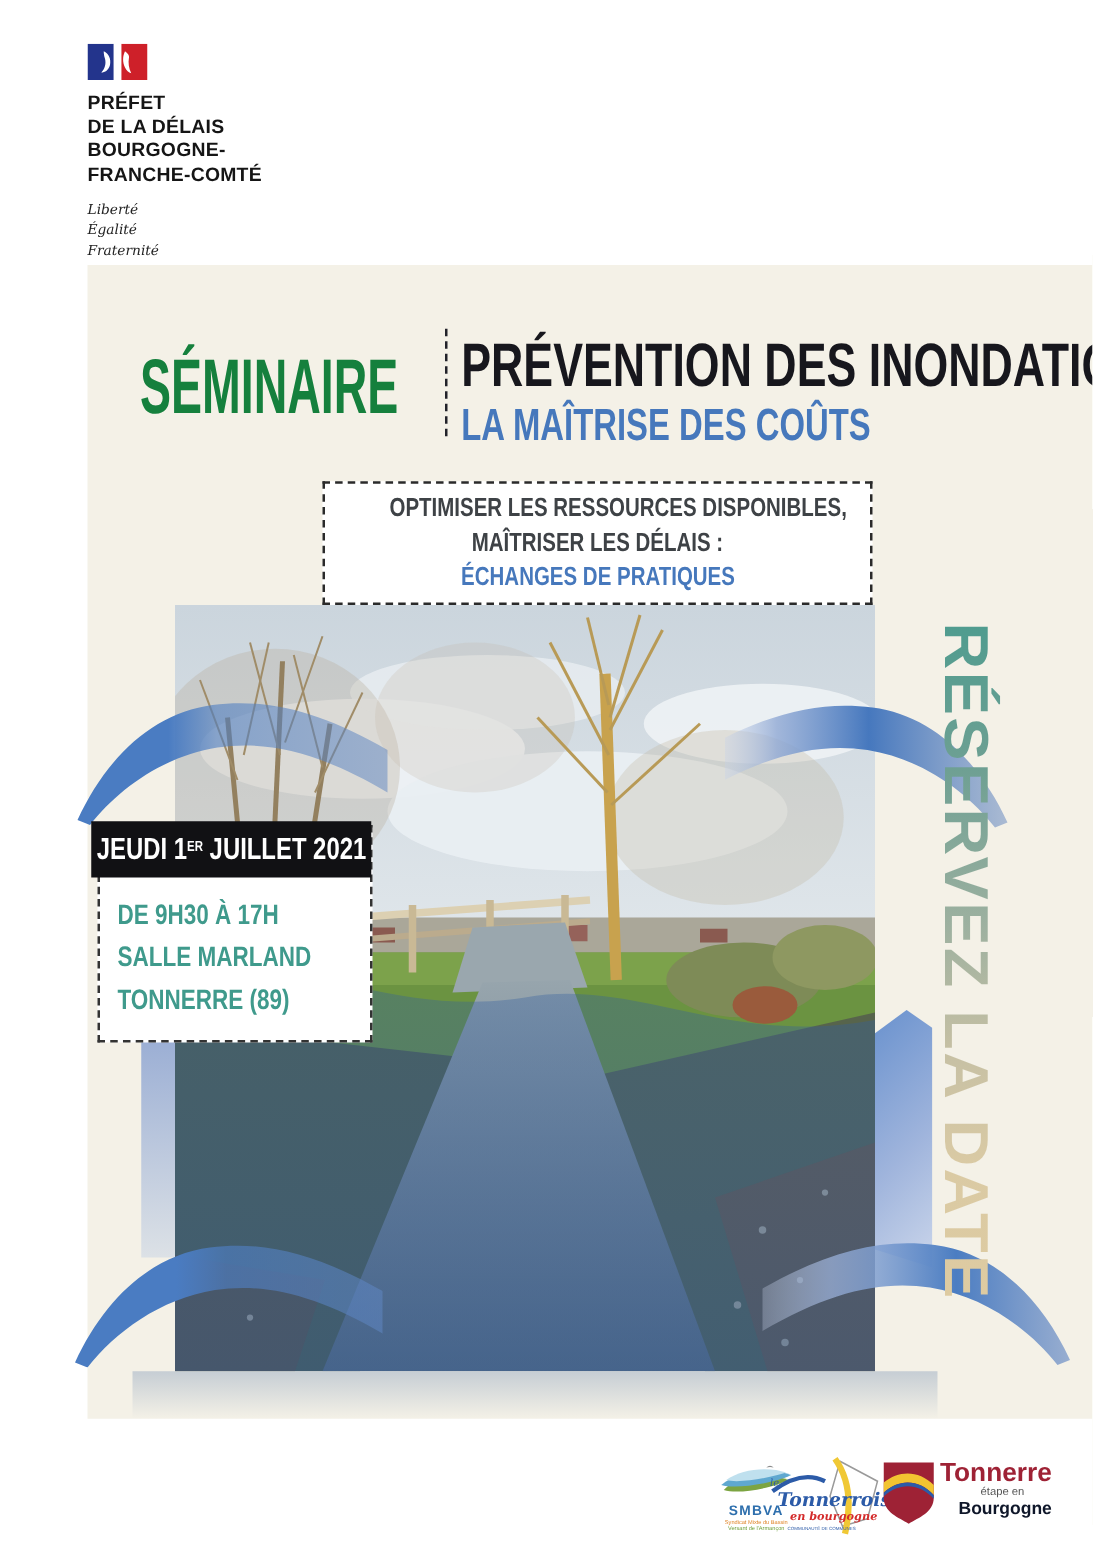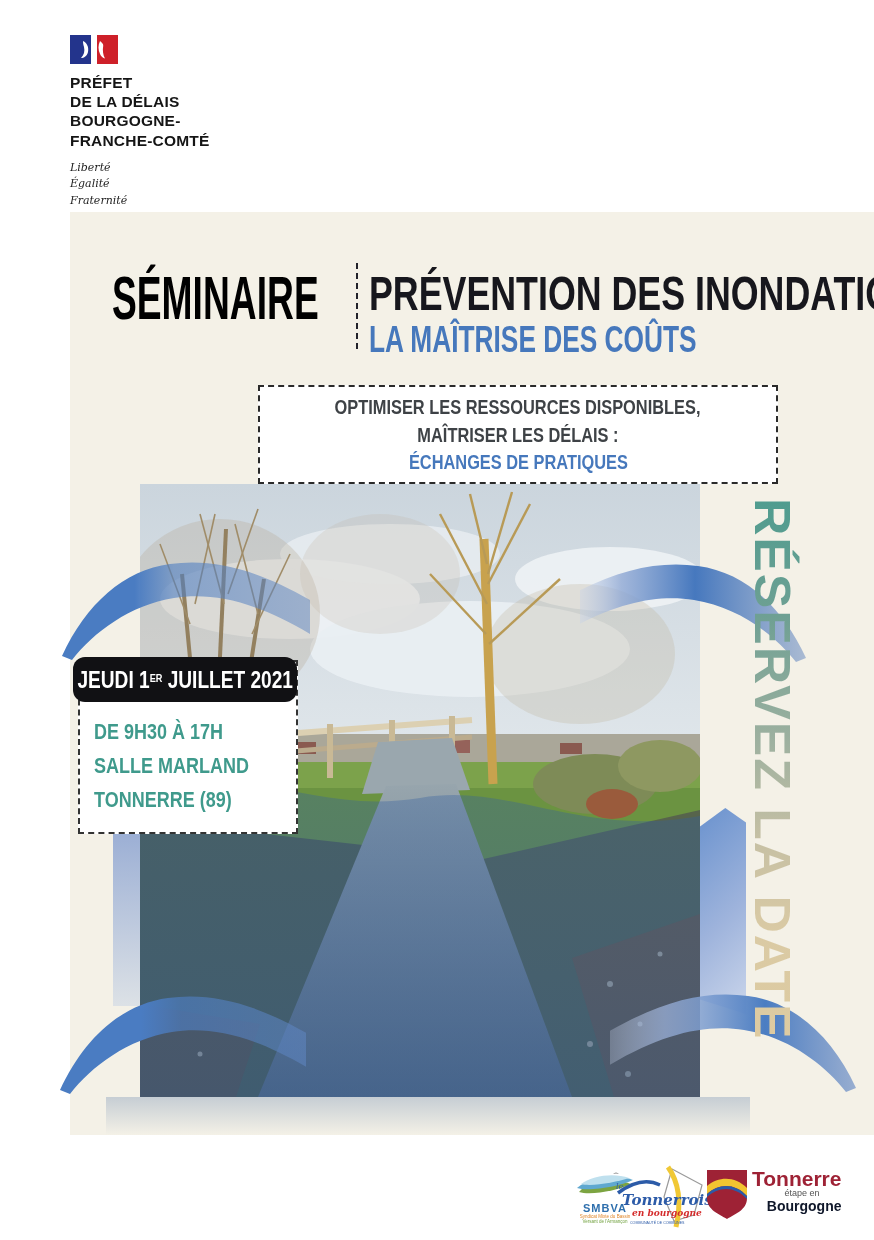--- a/index.html
+++ b/index.html
@@ -12,27 +12,27 @@
   
   .gov{position:absolute;left:70px;top:35px;z-index:6;}
   .gov-flag{width:48px;height:29px;display:block;}
   .gov-name{margin-top:9px;font-weight:700;font-size:15.5px;line-height:1.24;color:#151515;letter-spacing:.2px;}
   .gov-motto{margin-top:10px;font-family:"DejaVu Serif",serif;font-style:italic;font-size:11px;line-height:1.5;color:#222;}
 
   
   .cream{position:absolute;left:70px;top:212px;width:804px;height:923px;background:#F4F1E7;z-index:1;}
 
   
-  .kicker{position:absolute;left:112px;top:262px;z-index:5;font-weight:700;font-size:62px;color:#000000;}
+  .kicker{position:absolute;left:112px;top:274px;z-index:5;font-weight:700;font-size:62px;color:#15803d;}
   .title-divider{position:absolute;left:356px;top:263px;height:86px;border-left:2px dashed #22222a;z-index:5;}
   .title-main{position:absolute;left:369px;top:265px;z-index:5;font-weight:700;font-size:49px;color:#17171D;}
   .title-sub{position:absolute;left:369px;top:319px;z-index:5;font-weight:700;font-size:36px;color:#4678BC;text-align:right;}
 
   
-  .pitch{position:absolute;left:258px;top:385px;width:520px;height:99px;background:#fff;
+  .pitch{position:absolute;left:258px;top:385px;width:440px;height:99px;background:#fff;
          border:2px dashed #2a2a2a;z-index:5;display:flex;flex-direction:column;justify-content:center;
          text-align:center;box-sizing:border-box;}
   .pitch div{line-height:1.32;}
   .pitch span{font-weight:700;font-size:21px;color:#3E4246;--sx:.78;}
   .pitch .blue span{color:#4678BC;}
 
   
   .photo{position:absolute;left:140px;top:484px;width:560px;height:613px;z-index:2;}
   .photo svg{display:block;width:100%;height:100%;}
   .photo-shadow{position:absolute;left:106px;top:1097px;width:644px;height:38px;z-index:1;
@@ -44,21 +44,21 @@
   .band-right{position:absolute;left:700px;top:808px;width:46px;height:206px;z-index:3;
         background:linear-gradient(135deg,#6A92CE 0%,#9FB4DC 55%,#CBD6EB 100%);
         clip-path:polygon(0 9%,55% 0,100% 7%,100% 100%,0 93%);}
 
   .ribbon{position:absolute;z-index:4;}
 
   
   .datebox{position:absolute;left:78px;top:660px;width:220px;background:#fff;border:2px dashed #333;
            z-index:5;box-sizing:border-box;}
   .datebox-header{position:relative;left:-7px;top:-5px;width:224px;height:45px;background:#111114;
-           display:flex;align-items:center;justify-content:center;border-radius:12px;}
+           display:flex;align-items:center;justify-content:center;}
   .datebox-header .dh{color:#fff;font-weight:700;font-size:24.5px;--sx:.78;}
   .datebox-header sup{font-size:.48em;vertical-align:.55em;}
   .datebox-body{padding:8px 14px 14px 14px;}
   .datebox-body .line{line-height:1.52;}
   .datebox-body span{font-weight:700;font-size:22.5px;color:#3F9A8C;--sx:.8;}
 
   
   .banner{position:absolute;left:744px;top:498px;height:566px;z-index:5;
           writing-mode:vertical-rl;font-weight:700;font-size:54px;letter-spacing:2px;
           background:linear-gradient(to bottom,#4F9C8F 0%,#6FA093 22%,#9EB1A0 45%,#C6C0A4 63%,#DACAA4 80%,#DECBA1 100%);

